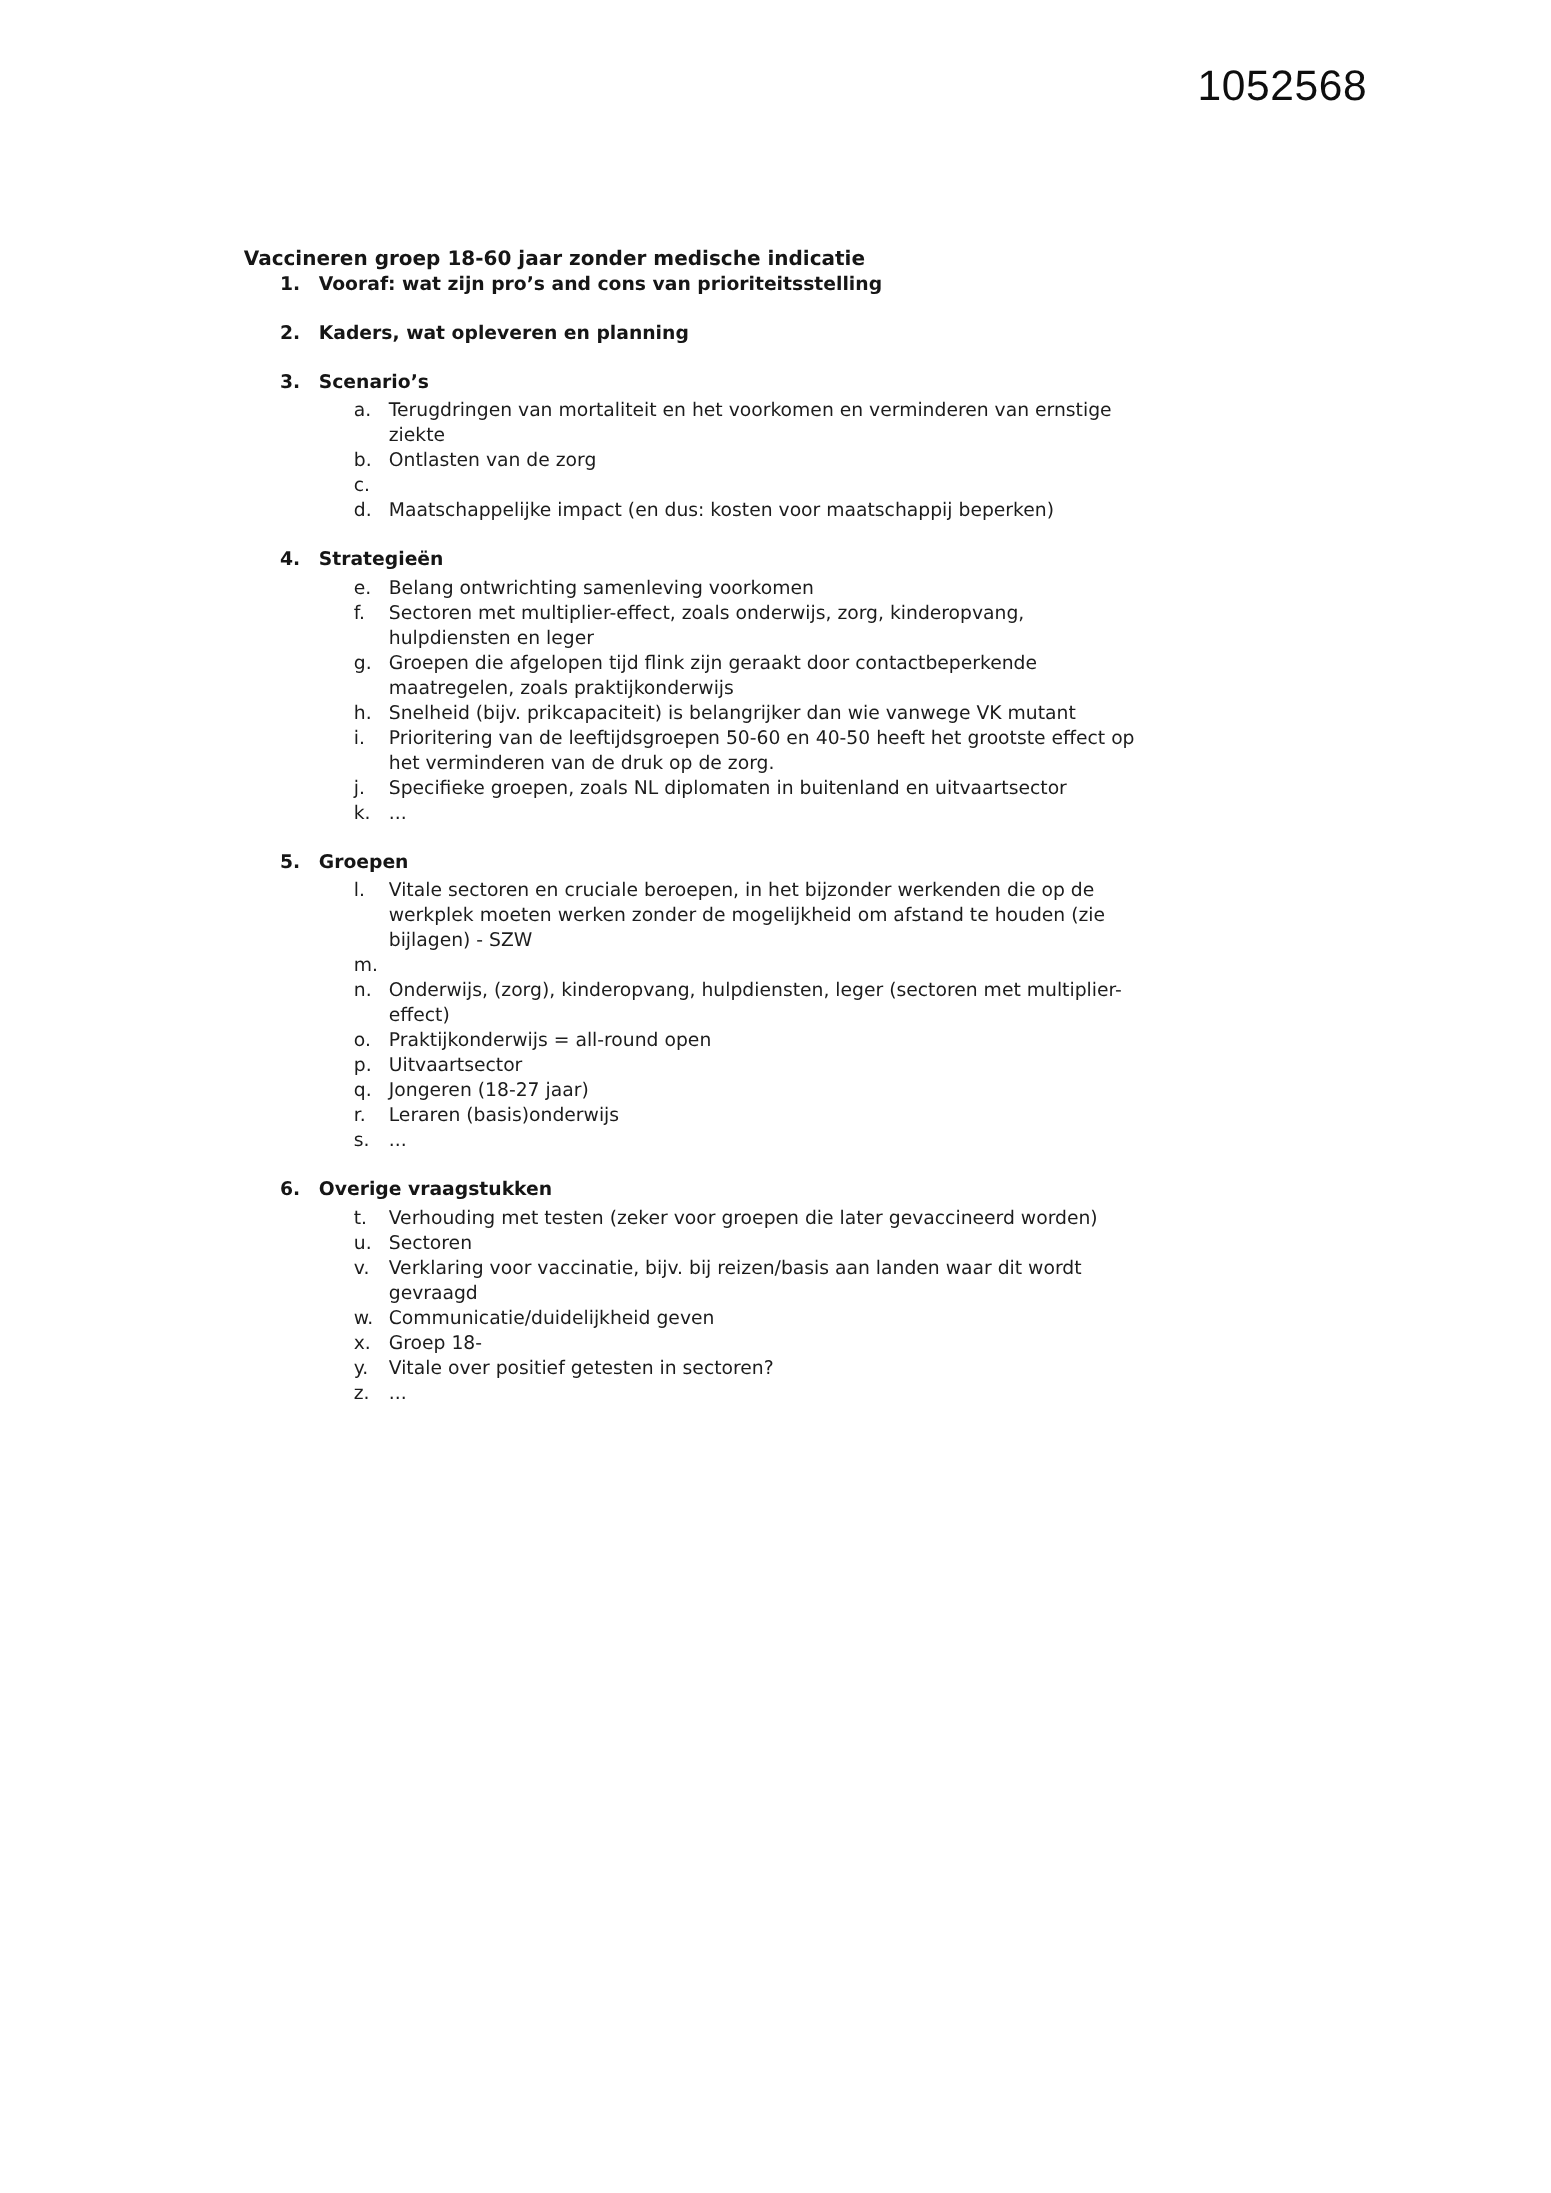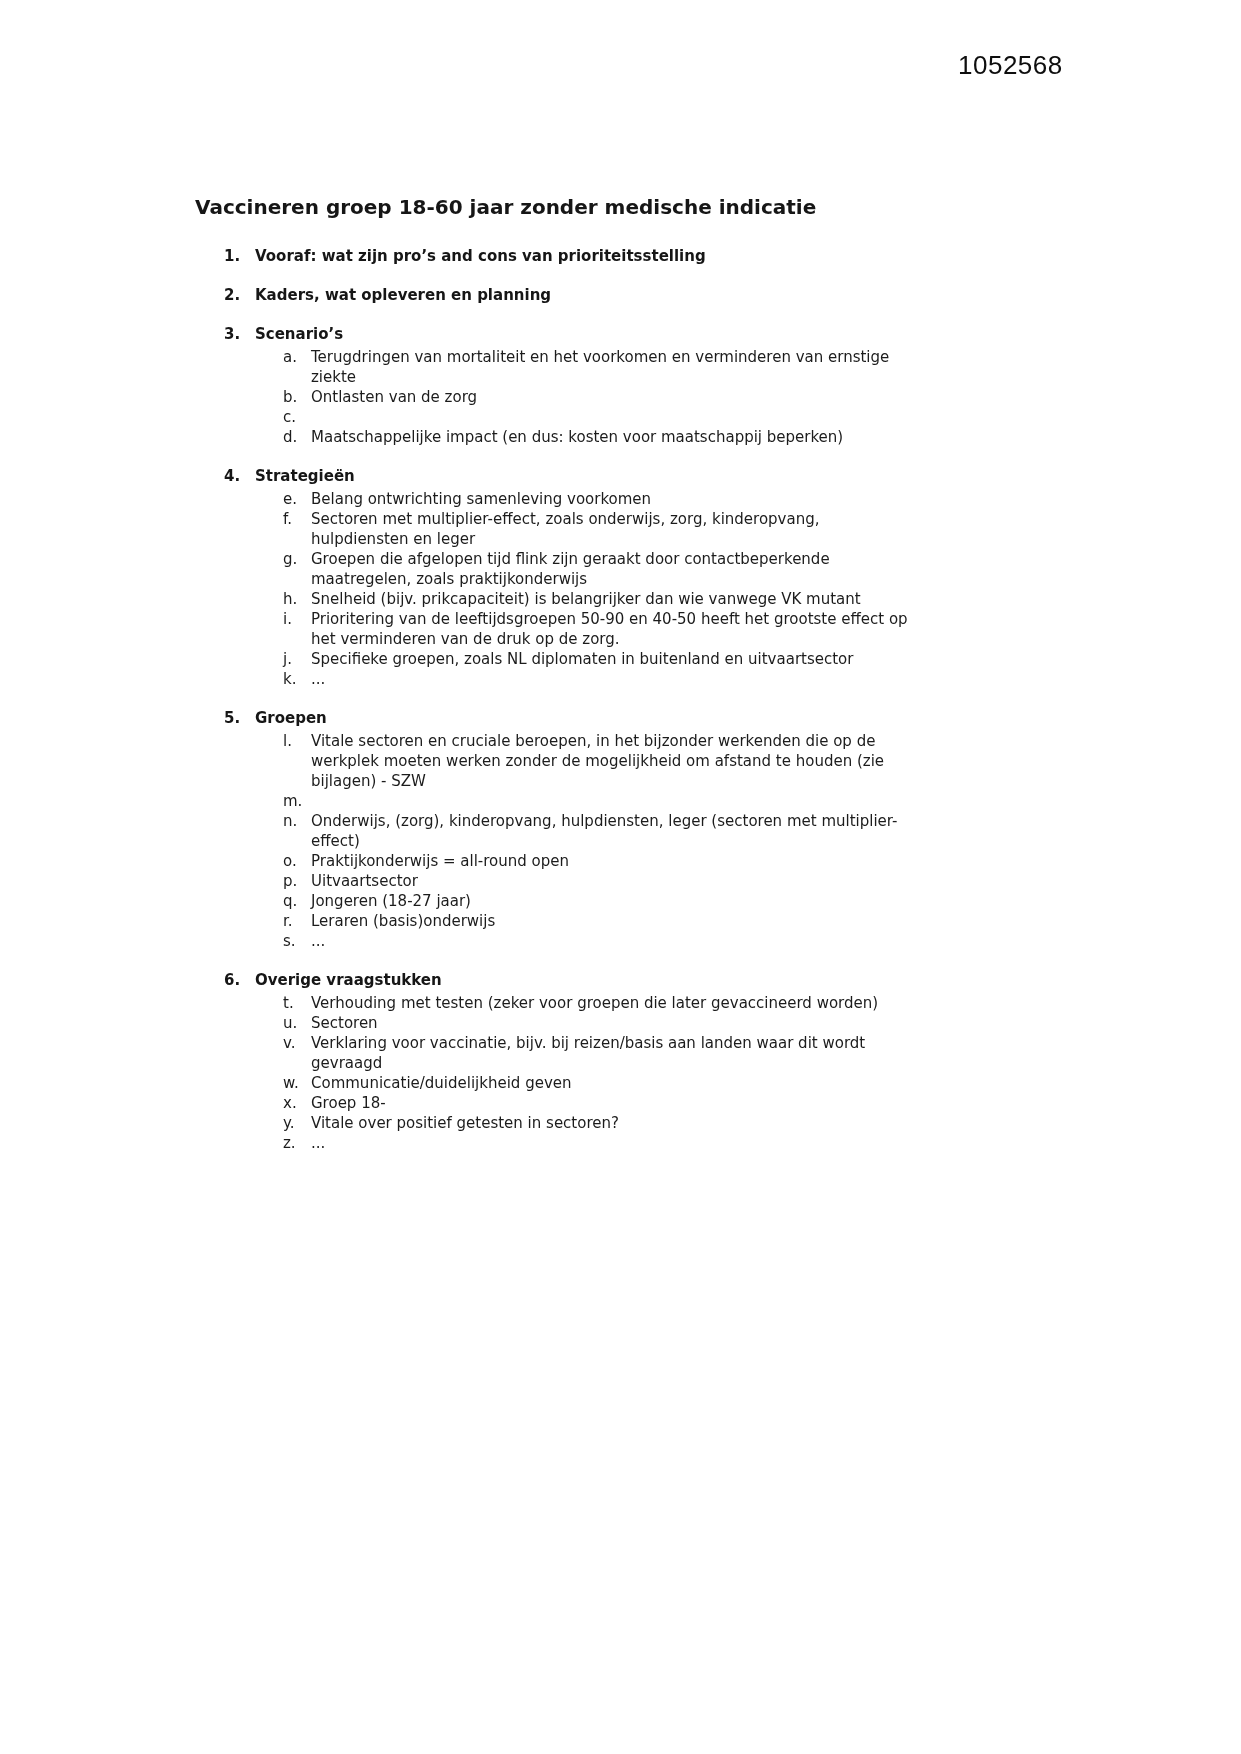--- a/index.html
+++ b/index.html
@@ -10,35 +10,34 @@
     position: relative;
     font-family: "DejaVu Sans", sans-serif;
     color: #1c1c1c;
     overflow: hidden;
   }
   .doc-number {
     position: absolute;
     top: 50px;
     left: 958px;
     font-family: "Liberation Sans", sans-serif;
-    font-size: 26px;
+    font-size: 34px;
     letter-spacing: 0.5px;
     color: #0e0e0e;
   }
   .content {
     position: absolute;
     top: 197px;
     left: 195px;
     width: 720px;
   }
   .title {
-    font-size: 20px;
+    font-size: 16px;
     font-weight: bold;
     line-height: 20px;
-    margin-bottom: 29px;
     color: #161616;
   }
   ol.sections { list-style: none; }
   li.section { margin-bottom: 19px; }
   .section-row {
     display: flex;
     padding-left: 29px;
     font-size: 15px;
     font-weight: bold;
     line-height: 20px;
@@ -139,21 +138,21 @@
     <span class="item-text">Groepen die afgelopen tijd flink zijn geraakt door contactbeperkende maatregelen, zoals praktijkonderwijs</span>
   </li>
 
   <li class="sub-item">
     <span class="item-letter">h.</span>
     <span class="item-text">Snelheid (bijv. prikcapaciteit) is belangrijker dan wie vanwege VK mutant</span>
   </li>
 
   <li class="sub-item">
     <span class="item-letter">i.</span>
-    <span class="item-text">Prioritering van de leeftijdsgroepen 50-90 en 40-50 heeft het grootste effect op het verminderen van de druk op de zorg.</span>
+    <span class="item-text">Prioritering van de leeftijdsgroepen 50-60 en 40-50 heeft het grootste effect op het verminderen van de druk op de zorg.</span>
   </li>
 
   <li class="sub-item">
     <span class="item-letter">j.</span>
     <span class="item-text">Specifieke groepen, zoals NL diplomaten in buitenland en uitvaartsector</span>
   </li>
 
   <li class="sub-item">
     <span class="item-letter">k.</span>
     <span class="item-text">...</span>

